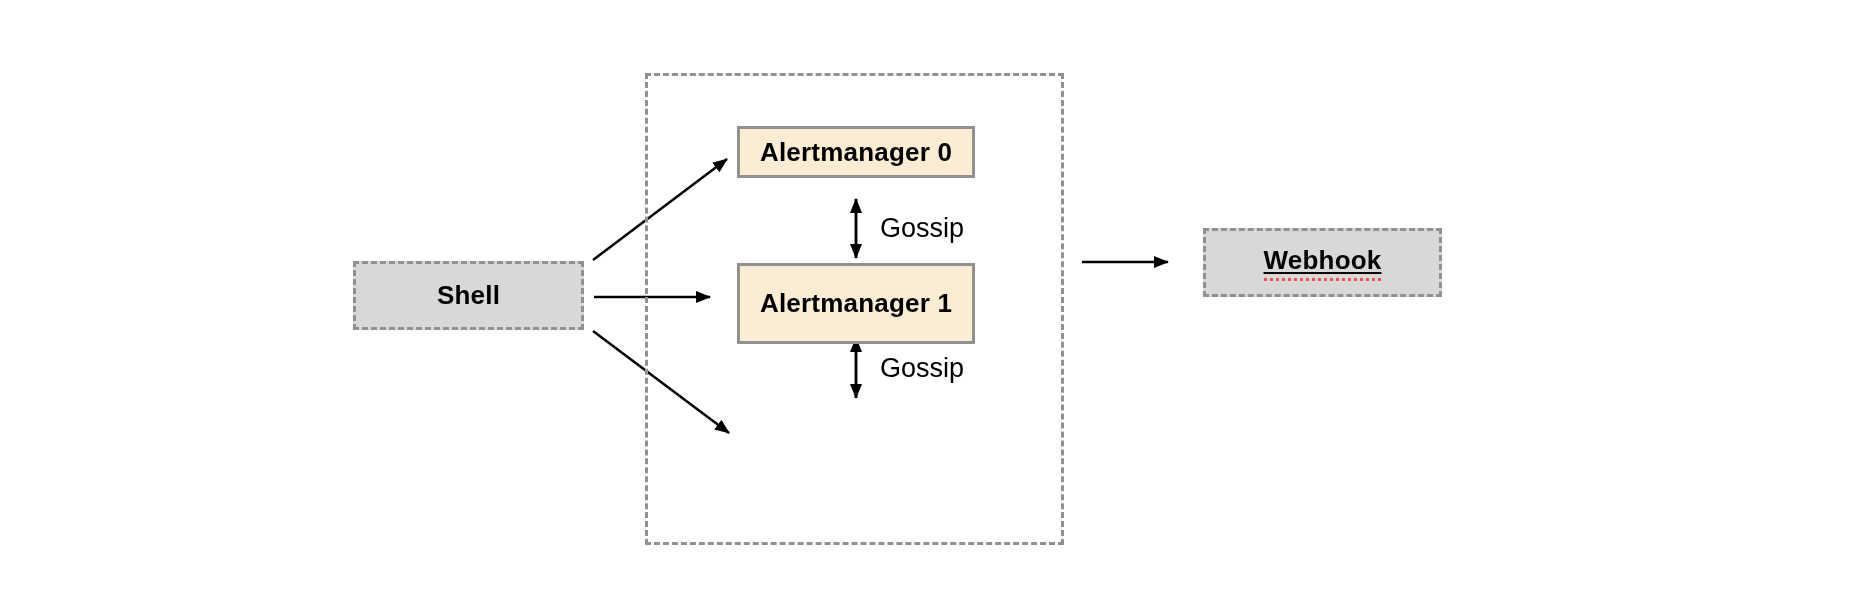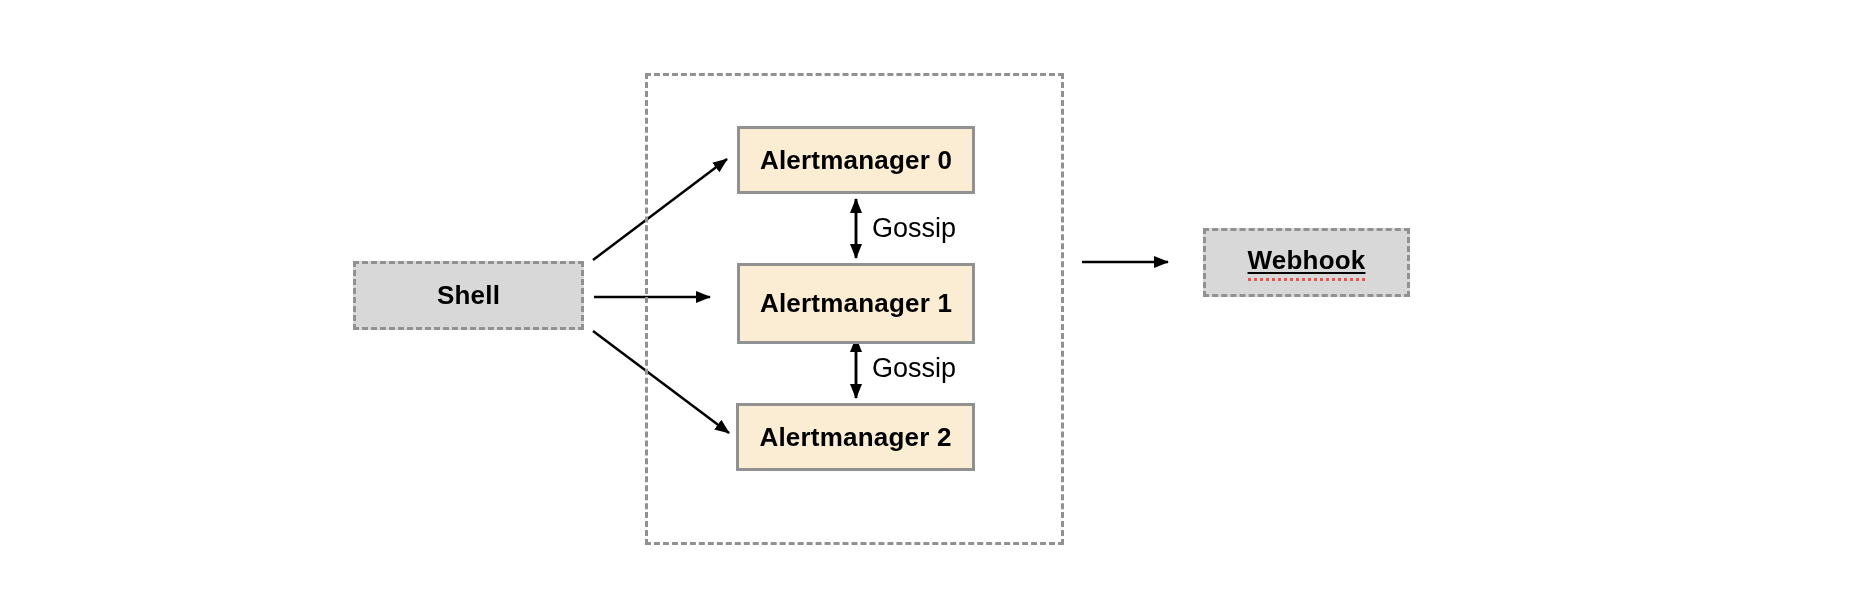--- a/index.html
+++ b/index.html
@@ -36,41 +36,42 @@
     justify-content: center;
     font-weight: bold;
     font-size: 26px;
     letter-spacing: 0.2px;
   }
   .node-shell, .node-webhook {
     background: var(--node-gray-fill);
     border: 3px dashed var(--border-gray);
   }
   .node-shell   { left: 353px; top: 261px; width: 231px; height: 69px; }
-  .node-webhook { left: 1203px; top: 228px; width: 207px; height: 69px; }
+  .node-webhook { left: 1203px; top: 228px; width: 239px; height: 69px; }
   .node-am {
     background: var(--node-cream-fill);
     border: 3px solid var(--border-gray);
   }
-  .node-am0 { left: 737px; top: 126px; width: 238px; height: 68px; }
+  .node-am0 { left: 737px; top: 126px; width: 238px; height: 52px; }
   .node-am1 { left: 737px; top: 263px; width: 238px; height: 81px; }
   .node-am2 { left: 736px; top: 403px; width: 239px; height: 68px; }
   .cluster {
     position: absolute;
     left: 645px; top: 73px;
     width: 419px; height: 472px;
     border: 3px dashed var(--border-gray);
     background: transparent;
   }
   .edge-label {
     position: absolute;
     font-size: 27px;
     font-weight: normal;
     line-height: 32px;
     white-space: nowrap;
+    margin-left: 8px;
   }
   .edge-label-gossip-top    { left: 872px; top: 212px; }
   .edge-label-gossip-bottom { left: 872px; top: 352px; }
   .webhook-text {
     text-decoration: underline;
     text-decoration-thickness: 2px;
     text-underline-offset: 3px;
     border-bottom: 3px dotted var(--spellcheck-red);
     padding-bottom: 2px;
   }
@@ -109,23 +110,20 @@
   </div>
 
   <div class="node node-am node-am0">
     <span>Alertmanager 0</span>
   </div>
 
   <div class="node node-am node-am1">
     <span>Alertmanager 1</span>
   </div>
 
-  <div class="node node-am node-am2">
-    <span>Alertmanager 2</span>
-  </div>
 
   <div class="edge-label edge-label-gossip-top">Gossip</div>
 
   <div class="edge-label edge-label-gossip-bottom">Gossip</div>
 
   <div class="node node-webhook">
     <span class="webhook-text">Webhook</span>
   </div>
 
 </div>

